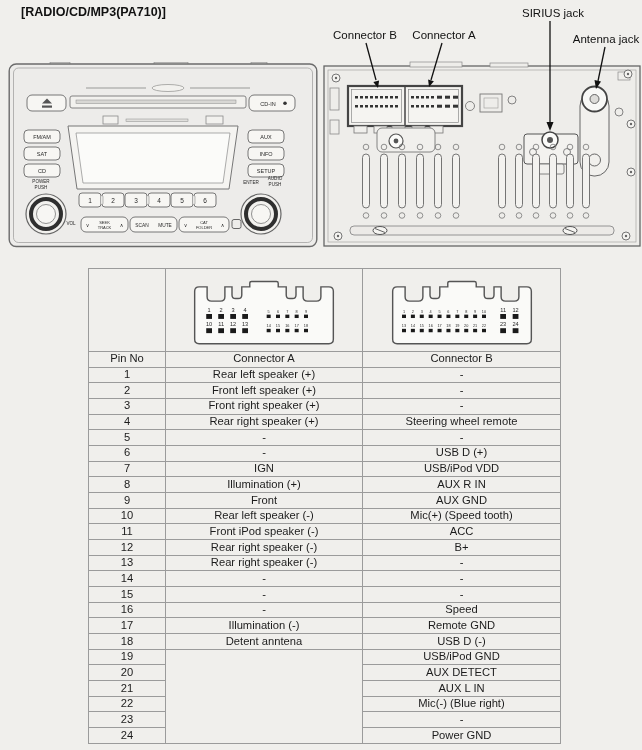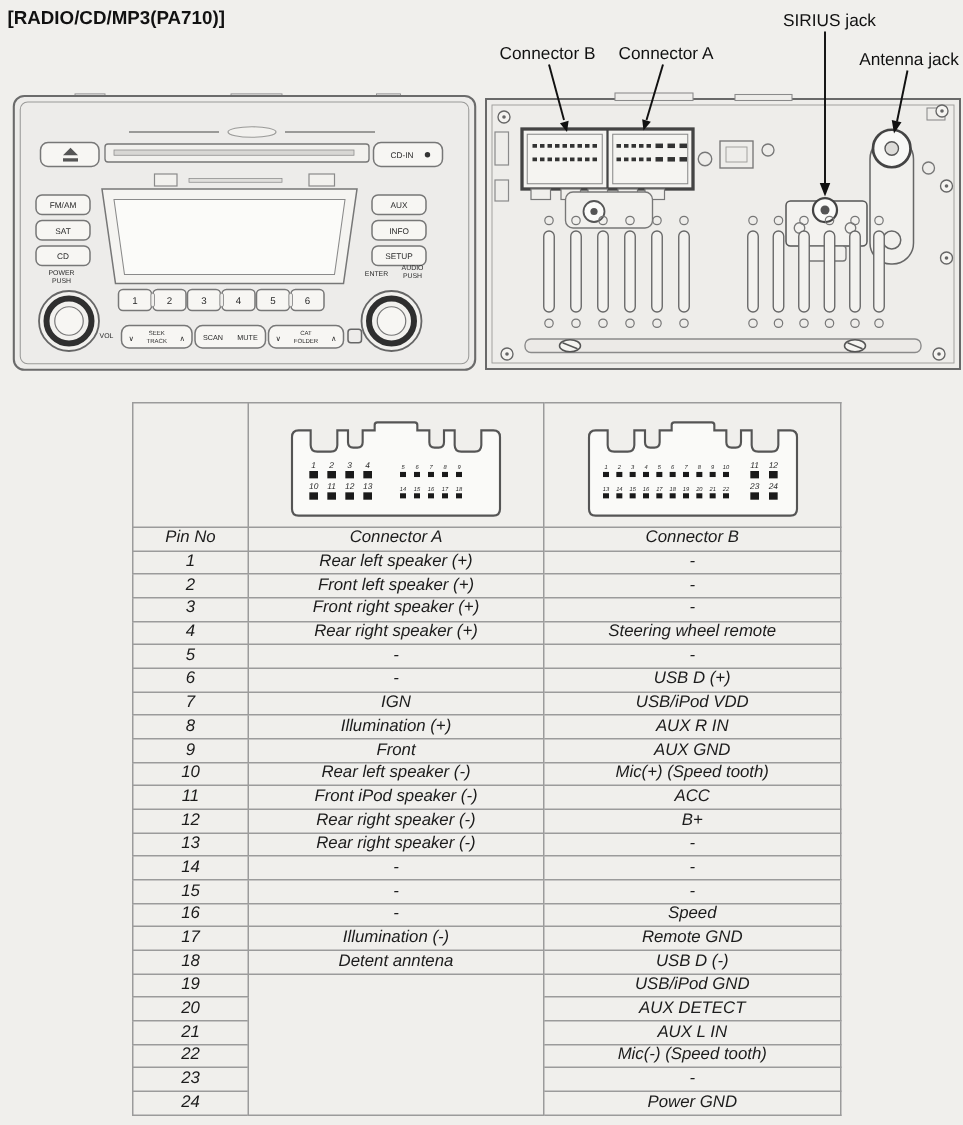--- a/index.html
+++ b/index.html
@@ -2,31 +2,30 @@
 <html><head>
 <meta charset="utf-8">
 <style>
   html,body{margin:0;padding:0;}
   body{
     width:642px;height:750px;position:relative;overflow:hidden;
     background:#f0efec;color:#1b1b1b;
     font-family:"Liberation Sans", sans-serif;
   }
   #title{
-    position:absolute;left:5px;top:5px;
+    position:absolute;left:21px;top:5px;
     font-size:12.5px;font-weight:bold;color:#111;
   }
   #front-panel{position:absolute;left:8px;top:62px;}
   #rear-panel{position:absolute;left:322px;top:2px;}
   #pinout-wrap{position:absolute;left:88px;top:268px;}
   table.pinout{
     border-collapse:collapse;table-layout:fixed;width:472px;
     font-size:11.2px;color:#1c1c1c;
     border:1.5px solid #6f6f6f;
-    font-style:italic;
   }
   table.pinout td{
     border:1px solid #9b9b9b;
     text-align:center;vertical-align:middle;
     padding:0;height:14.68px;line-height:1.05;
     overflow:hidden;white-space:nowrap;
   }
   table.pinout tr.conn-row td{height:82px;}
   table.pinout td.conn-cell svg{display:block;margin:0 auto;}
   svg text{font-family:"Liberation Sans", sans-serif;fill:#2a2a2a;}
@@ -515,21 +514,21 @@
   <tr>
           <td>20</td>
           <td>AUX DETECT</td>
         </tr>
   <tr>
           <td>21</td>
           <td>AUX L IN</td>
         </tr>
   <tr>
           <td>22</td>
-          <td>Mic(-) (Speed tooth)</td>
+          <td>Mic(-) (Blue right)</td>
         </tr>
   <tr>
           <td>23</td>
           <td>-</td>
         </tr>
   <tr>
           <td>24</td>
           <td>Power GND</td>
         </tr>
   </tbody>

